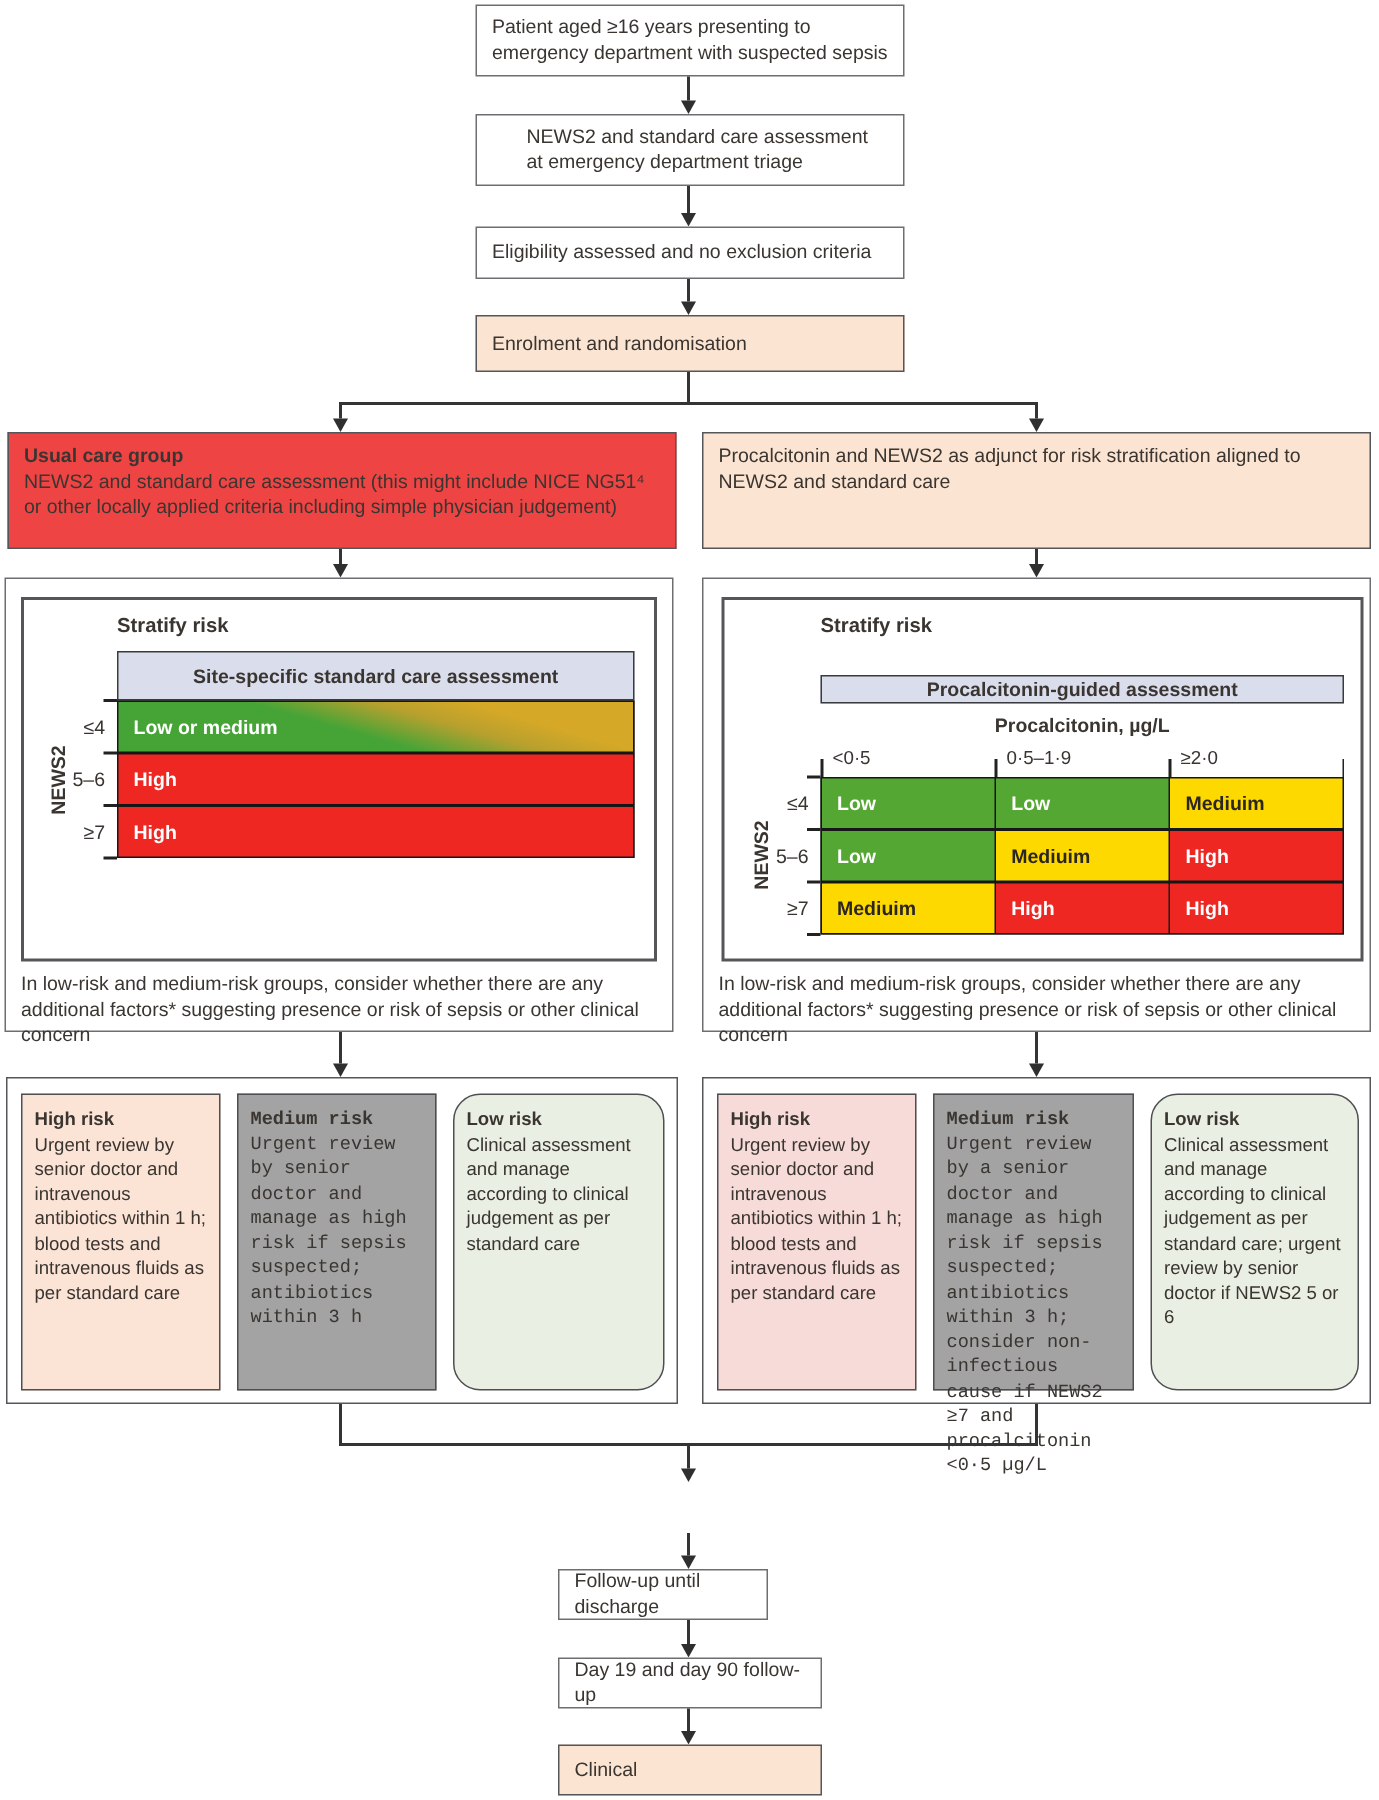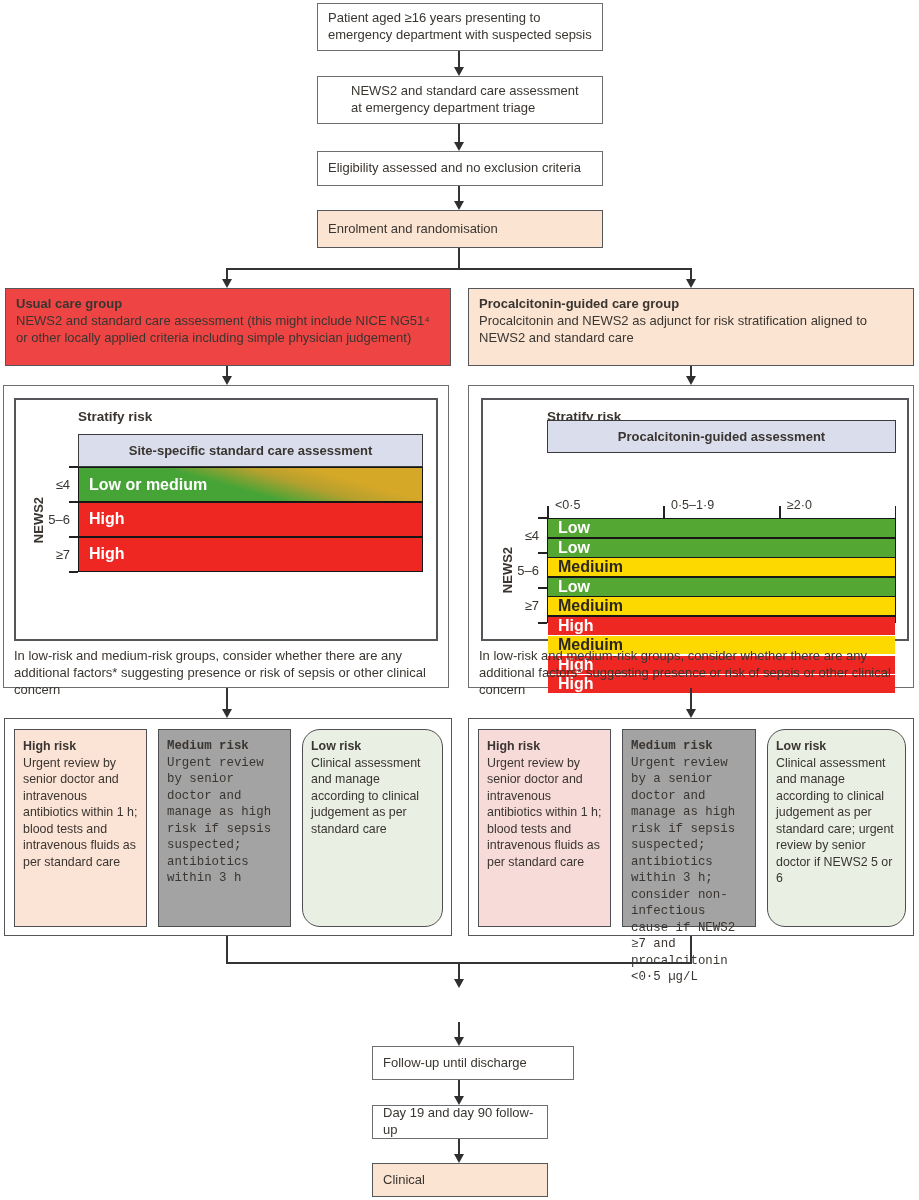--- a/index.html
+++ b/index.html
@@ -15,21 +15,21 @@
             font-size:13px;line-height:1.3;padding:7px 10px;}
   .groupbox .gtitle{font-weight:bold;}
 
   .panel{position:absolute;box-sizing:border-box;background:#fff;border:1.5px solid #6d6e71;}
   .inner-panel{position:absolute;box-sizing:border-box;background:#fff;border:2px solid #55565a;}
   .stratify-heading{position:absolute;font-size:13.5px;font-weight:bold;}
   .band{position:absolute;box-sizing:border-box;background:#d9ddec;border:1.5px solid #3a3b3e;
         display:flex;align-items:center;justify-content:center;font-size:13px;font-weight:bold;}
   .grid{position:absolute;box-sizing:border-box;display:grid;background:#161616;
         border:1.5px solid #161616;gap:1.5px;}
-  .cell{display:flex;align-items:center;padding:0 10px;font-size:16px;font-weight:bold;}
+  .cell{display:flex;align-items:center;padding:0 10px;font-size:13px;font-weight:bold;}
   .cell.green{background:#55a733;color:#ffffff;}
   .cell.red{background:#ee2723;color:#ffffff;}
   .cell.yellow{background:#fed900;color:#2b2620;}
   .cell.grad{background:linear-gradient(16deg,#46a437 0%,#46a437 44%,#b7a02e 62%,#d6a827 76%,#d6a827 100%);color:#ffffff;}
 
   .rowlabel{position:absolute;width:36px;height:35px;line-height:35px;text-align:right;font-size:13px;}
   .collabel{position:absolute;height:16px;line-height:16px;font-size:12.5px;}
   .colgroup{position:absolute;text-align:center;font-size:13px;font-weight:bold;}
   .vtext{position:absolute;width:70px;height:16px;text-align:center;font-size:13px;font-weight:bold;
          transform:rotate(-90deg);}
@@ -83,21 +83,20 @@
   <div class="vline" style="left:226.2px;top:268px;height:11px;"></div>
   <div class="ah" style="left:221.5px;top:279px;"></div>
   <div class="vline" style="left:690.2px;top:268px;height:11px;"></div>
   <div class="ah" style="left:685.5px;top:279px;"></div>
 
   <div class="groupbox lavender" style="left:5px;top:288px;width:446px;height:78px;">
     <div class="gtitle">Usual care group</div>
     <div>NEWS2 and standard care assessment (this might include NICE NG51⁴ or other locally applied criteria including simple physician judgement)</div>
   </div>
   <div class="groupbox peach" style="left:468px;top:288px;width:446px;height:78px;">
-    <div class="gtitle">Procalcitonin-guided care group</div>
     <div>Procalcitonin and NEWS2 as adjunct for risk stratification aligned to NEWS2 and standard care</div>
   </div>
 
   <div class="vline" style="left:226.2px;top:366px;height:10px;"></div>
   <div class="ah" style="left:221.5px;top:376px;"></div>
   <div class="vline" style="left:690.2px;top:366px;height:10px;"></div>
   <div class="ah" style="left:685.5px;top:376px;"></div>
 
   <div class="panel" style="left:3px;top:385px;width:446px;height:303px;">
     <div class="inner-panel" style="left:10px;top:12px;width:424px;height:243px;">
@@ -118,31 +117,32 @@
       <div class="tick-h" style="left:53px;top:136px;"></div>
       <div class="tick-h" style="left:53px;top:171px;"></div>
       <div class="vtext" style="left:-12px;top:112px;">NEWS2</div>
     </div>
     <div class="footnote" style="left:10px;top:262px;width:426px;">In low-risk and medium-risk groups, consider whether there are any additional factors* suggesting presence or risk of sepsis or other clinical concern</div>
   </div>
 
   <div class="panel" style="left:468px;top:385px;width:446px;height:303px;">
     <div class="inner-panel" style="left:12px;top:12px;width:428px;height:243px;">
       <div class="stratify-heading" style="left:64px;top:9px;">Stratify risk</div>
-      <div class="band" style="left:64px;top:20px;width:349px;height:33px;">Procalcitonin-guided assessment</div>
-
+      <div class="band" style="left:64px;top:50px;width:349px;height:19px;">Procalcitonin-guided assessment</div>
+
+      <div class="colgroup" style="left:64px;top:76px;width:349px;">Procalcitonin, µg/L</div>
       <div class="collabel" style="left:72px;top:97px;">&lt;0·5</div>
       <div class="collabel" style="left:188px;top:97px;">0·5–1·9</div>
       <div class="collabel" style="left:304px;top:97px;">≥2·0</div>
       <div class="tick-v" style="left:64px;top:106px;"></div>
       <div class="tick-v" style="left:180px;top:106px;"></div>
       <div class="tick-v" style="left:296px;top:106px;"></div>
       <div class="tick-v" style="left:411.5px;top:106px;"></div>
 
-      <div class="grid" style="left:64px;top:118px;width:349px;height:105px;grid-template-columns:1fr;">
+      <div class="grid" style="left:64px;top:118px;width:349px;height:105px;grid-template-columns:1fr 1fr 1fr;">
         <div class="cell green">Low</div>
         <div class="cell green">Low</div>
         <div class="cell yellow">Mediuim</div>
         <div class="cell green">Low</div>
         <div class="cell yellow">Mediuim</div>
         <div class="cell red">High</div>
         <div class="cell yellow">Mediuim</div>
         <div class="cell red">High</div>
         <div class="cell red">High</div>
       </div>
@@ -196,21 +196,21 @@
 
   <div class="vline" style="left:226.2px;top:936px;height:27.5px;"></div>
   <div class="vline" style="left:690.2px;top:936px;height:27.5px;"></div>
   <div class="hline" style="left:226.2px;top:962px;width:465.5px;"></div>
   <div class="vline" style="left:458.3px;top:962px;height:17px;"></div>
   <div class="ah" style="left:453.5px;top:979px;"></div>
 
   <div class="vline" style="left:458.3px;top:1022px;height:15px;"></div>
   <div class="ah" style="left:453.5px;top:1037px;"></div>
 
-  <div class="box" style="left:372px;top:1046px;width:202px;height:34px;">
+  <div class="box" style="left:372px;top:1046px;width:140px;height:34px;">
     <span>Follow-up until discharge</span>
   </div>
   <div class="vline" style="left:458.3px;top:1080px;height:16px;"></div>
   <div class="ah" style="left:453.5px;top:1096px;"></div>
 
   <div class="box" style="left:372px;top:1105px;width:176px;height:34px;">
     <span>Day 19 and day 90 follow-up</span>
   </div>
   <div class="vline" style="left:458.3px;top:1139px;height:15px;"></div>
   <div class="ah" style="left:453.5px;top:1154px;"></div>

